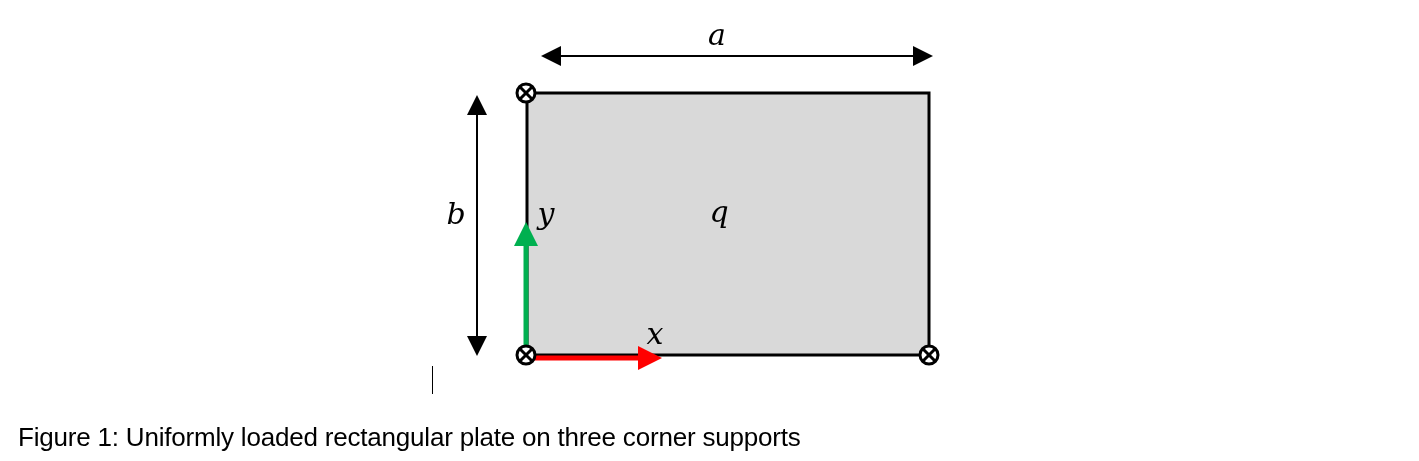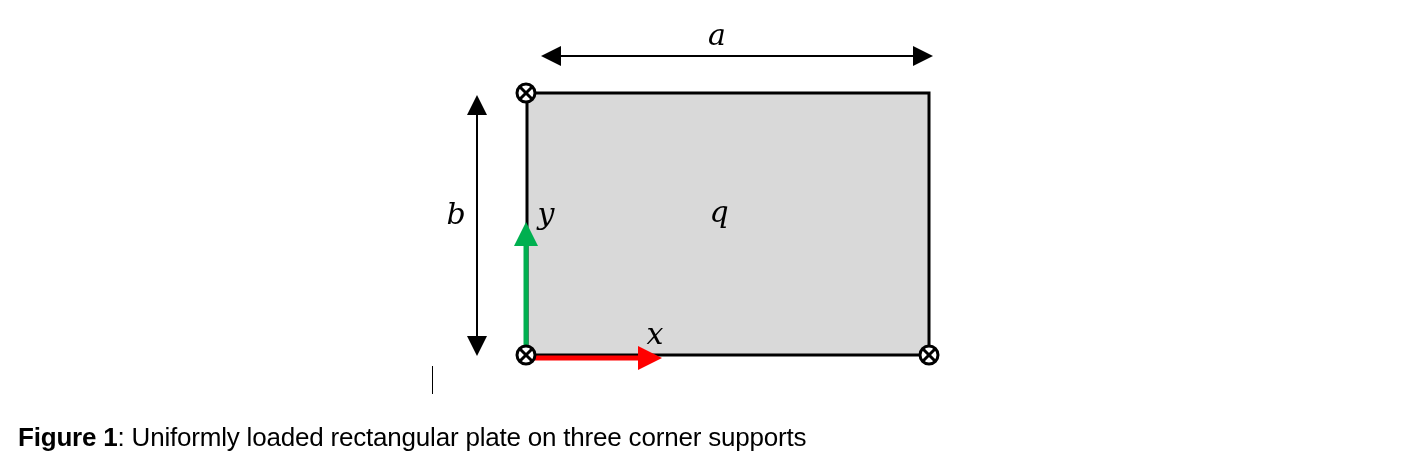--- a/index.html
+++ b/index.html
@@ -4,21 +4,21 @@
   <style>
     html, body { margin: 0; padding: 0; background: #ffffff; }
     body { width: 1419px; height: 461px; position: relative; overflow: hidden; }
     #diagram { position: absolute; left: 0; top: 0; width: 1419px; height: 461px; }
     .math { font-family: "DejaVu Serif", serif; font-style: italic; fill: #000; }
     .caption {
       position: absolute; left: 18px; top: 422px;
       font-family: "Liberation Sans", sans-serif; font-size: 26px; color: #000;
       white-space: nowrap; letter-spacing: -0.2px;
     }
-    .caption b { font-weight: bold; }
+    .caption b { font-weight: normal; }
     .cursor-line { position: absolute; left: 432px; top: 366px; width: 1px; height: 28px; background: #000; }
   </style>
 </head>
 <body>
 
 <svg id="diagram" viewBox="0 0 1419 461" xmlns="http://www.w3.org/2000/svg">
   <defs>
     <marker id="arrow-black" markerWidth="10" markerHeight="10" refX="9" refY="5" orient="auto" markerUnits="userSpaceOnUse">
     </marker>
   </defs>

